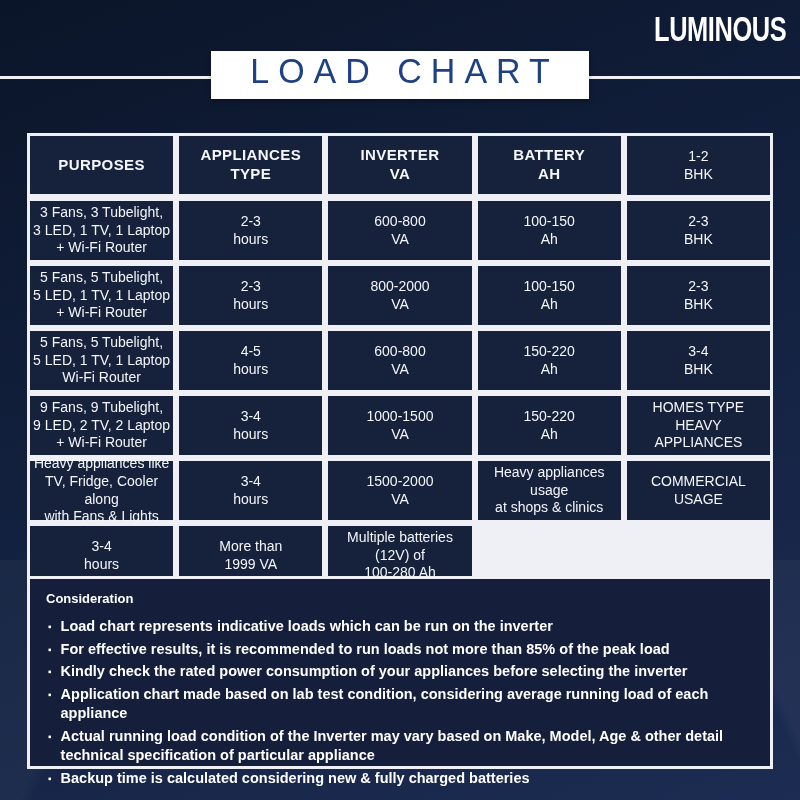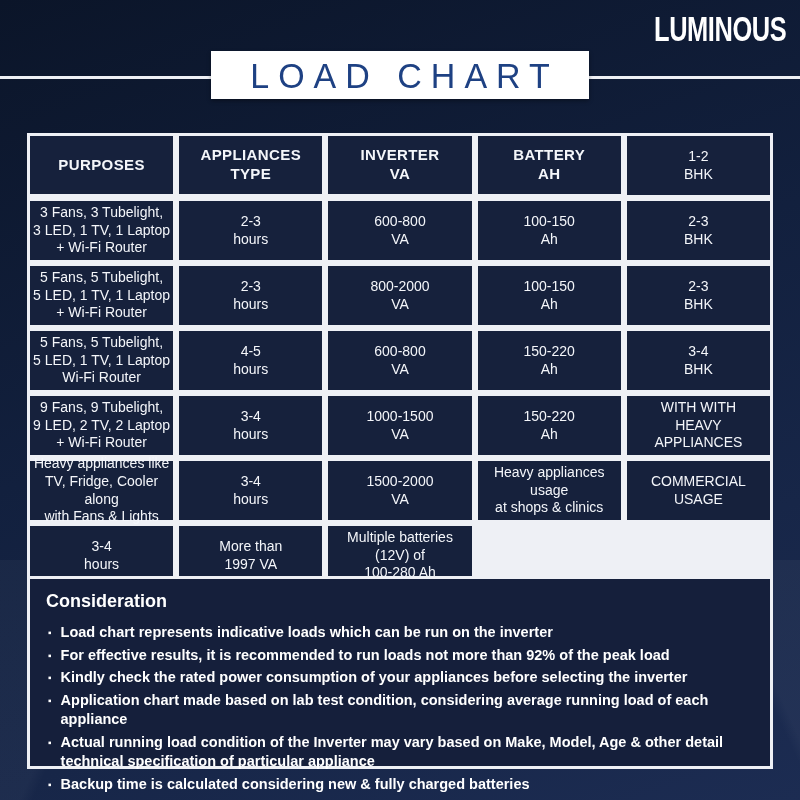--- a/index.html
+++ b/index.html
@@ -43,21 +43,21 @@
     width: 800px; height: 3px;
     background: #eef0f5;
   }
 
   .title-banner {
     position: absolute;
     top: 51px; left: 211px;
     width: 378px; height: 48px;
     background: #ffffff;
     display: flex;
-    align-items: center;
+    align-items: flex-start;
     justify-content: center;
     box-shadow: 0 2px 4px rgba(0,0,0,0.35);
   }
   .title-banner .title-text {
     color: #1e4183;
     font-size: 34px;
     letter-spacing: 9px;
     padding-left: 9px; 
     font-weight: 400;
     transform: scaleY(1.05);
@@ -101,21 +101,21 @@
     position: absolute;
     top: 576px; left: 27px;
     width: 746px; height: 193px;
     background: #151f3b;
     border: 3px solid #eef0f5;
     color: #ffffff;
     padding: 10px 14px 8px 14px;
   }
   .c-title {
     font-weight: 700;
-    font-size: 18px;
+    font-size: 13px;
     margin: 2px 0 11px 2px;
   }
   .c-list { list-style: none; }
   .c-item {
     display: flex;
     align-items: flex-start;
     gap: 9px;
     font-weight: 700;
     font-size: 14.5px;
     line-height: 1.35;
@@ -191,55 +191,55 @@
     <div class="td">9 Fans, 9 Tubelight,
 9 LED, 2 TV, 2 Laptop
 + Wi-Fi Router</div>
     <div class="td">3-4
 hours</div>
     <div class="td">1000-1500
 VA</div>
     <div class="td">150-220
 Ah</div>
 
-    <div class="td">WITH WITH
+    <div class="td">HOMES TYPE
 HEAVY
 APPLIANCES</div>
     <div class="td">Heavy appliances like
 TV, Fridge, Cooler along
 with Fans &amp; Lights</div>
     <div class="td">3-4
 hours</div>
     <div class="td">1500-2000
 VA</div>
 
     <div class="td">Heavy appliances
 usage
 at shops &amp; clinics</div>
     <div class="td">COMMERCIAL
 USAGE</div>
     <div class="td">3-4
 hours</div>
     <div class="td">More than
-1997 VA</div>
+1999 VA</div>
     <div class="td">Multiple batteries
 (12V) of
 100-280 Ah</div>
   </div>
 
   <div class="considerations">
     <div class="c-title">Consideration</div>
     <ul class="c-list">
       <li class="c-item">
         <span class="bullet">▪</span>
         <span>Load chart represents indicative loads which can be run on the inverter</span>
       </li>
       <li class="c-item">
         <span class="bullet">▪</span>
-        <span>For effective results, it is recommended to run loads not more than 92% of the peak load</span>
+        <span>For effective results, it is recommended to run loads not more than 85% of the peak load</span>
       </li>
       <li class="c-item">
         <span class="bullet">▪</span>
         <span>Kindly check the rated power consumption of your appliances before selecting the inverter</span>
       </li>
       <li class="c-item">
         <span class="bullet">▪</span>
         <span>Application chart made based on lab test condition, considering average running load of each appliance</span>
       </li>
       <li class="c-item">

